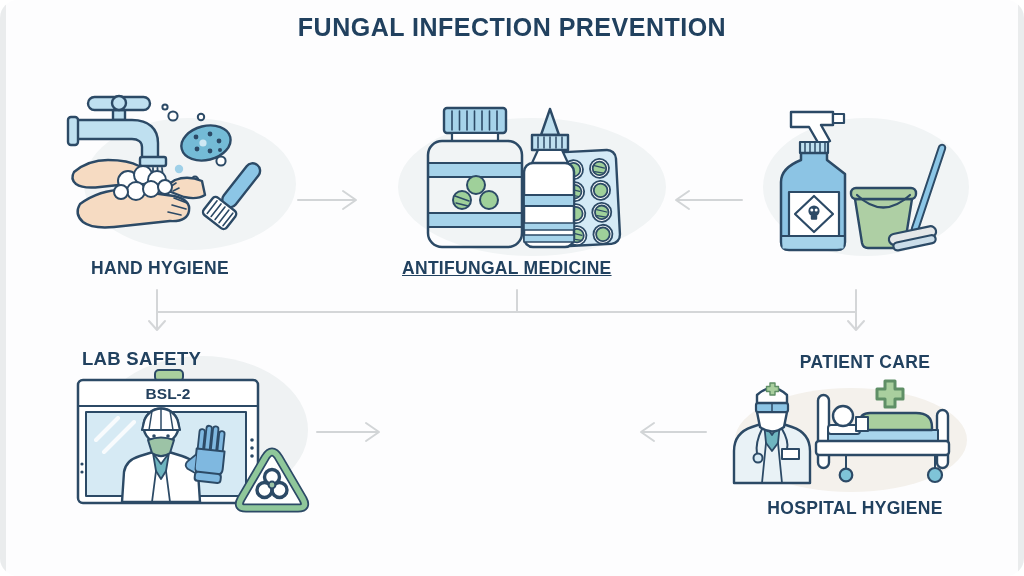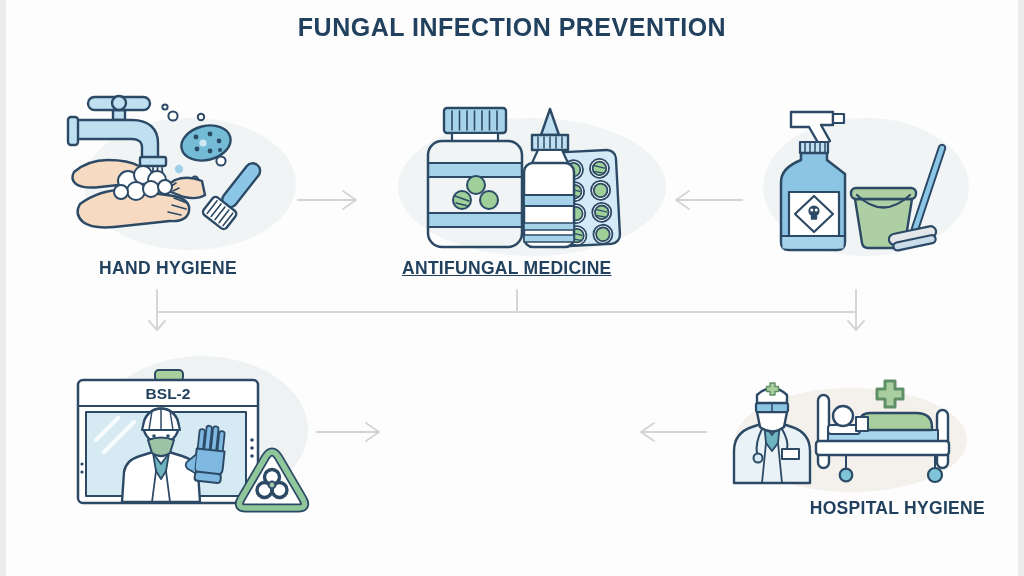--- a/index.html
+++ b/index.html
@@ -1,18 +1,18 @@
 <!DOCTYPE html>
 <html><head>
 <meta charset="utf-8">
 <style>
   html,body{margin:0;padding:0;background:#fff;}
   #canvas{
     position:relative;width:1024px;height:576px;overflow:hidden;
-    background:#FDFDFE;font-family:"Liberation Sans",sans-serif;
+    background:#FDFDFE;font-family:"Liberation Sans",sans-serif;border-radius:18px;
   }
   .edge{position:absolute;top:0;bottom:0;width:6px;background:#EAECED;}
   .edge.left{left:0;} .edge.right{right:0;}
   .blob{position:absolute;border-radius:50%;background:#F1F4F5;}
   .title{
     position:absolute;top:13px;left:0;right:0;text-align:center;
     font-size:25px;font-weight:bold;color:#21415F;letter-spacing:.5px;
   }
   .sec-label{
     position:absolute;font-weight:bold;font-size:17.5px;color:#21415F;
@@ -376,22 +376,24 @@
     </g>
   </svg>
 
   <svg style="left:630px;top:418px;" width="82" height="28" viewBox="0 0 82 28">
     <g stroke="#D2D5D7" stroke-width="2" fill="none" stroke-linecap="round" stroke-linejoin="round">
       <line x1="12" y1="14" x2="76" y2="14"></line>
         <path d="M24,5 L11,14 L24,23"></path>
     </g>
   </svg>
 
-  <div class="sec-label" style="left:68px;top:258px;width:200px;">HAND HYGIENE</div>
+  <div class="sec-label" style="left:60px;top:258px;width:200px;">HAND HYGIENE</div>
 
   <div class="sec-label" style="left:402px;top:258px;width:200px;text-decoration:underline;">ANTIFUNGAL MEDICINE</div>
 
 
-
-
-  <div class="sec-label" style="left:725px;top:498px;width:260px;text-align:right;">HOSPITAL HYGIENE</div>
+  <div class="sec-label leftalign" style="left:82px;top:348px;">LAB SAFETY</div>
+
+  <div class="sec-label" style="left:745px;top:352px;width:240px;">PATIENT CARE</div>
+
+  <div class="sec-label" style="left:725px;top:498px;width:260px;">HOSPITAL HYGIENE</div>
 
 </div>
 
 </body></html>

